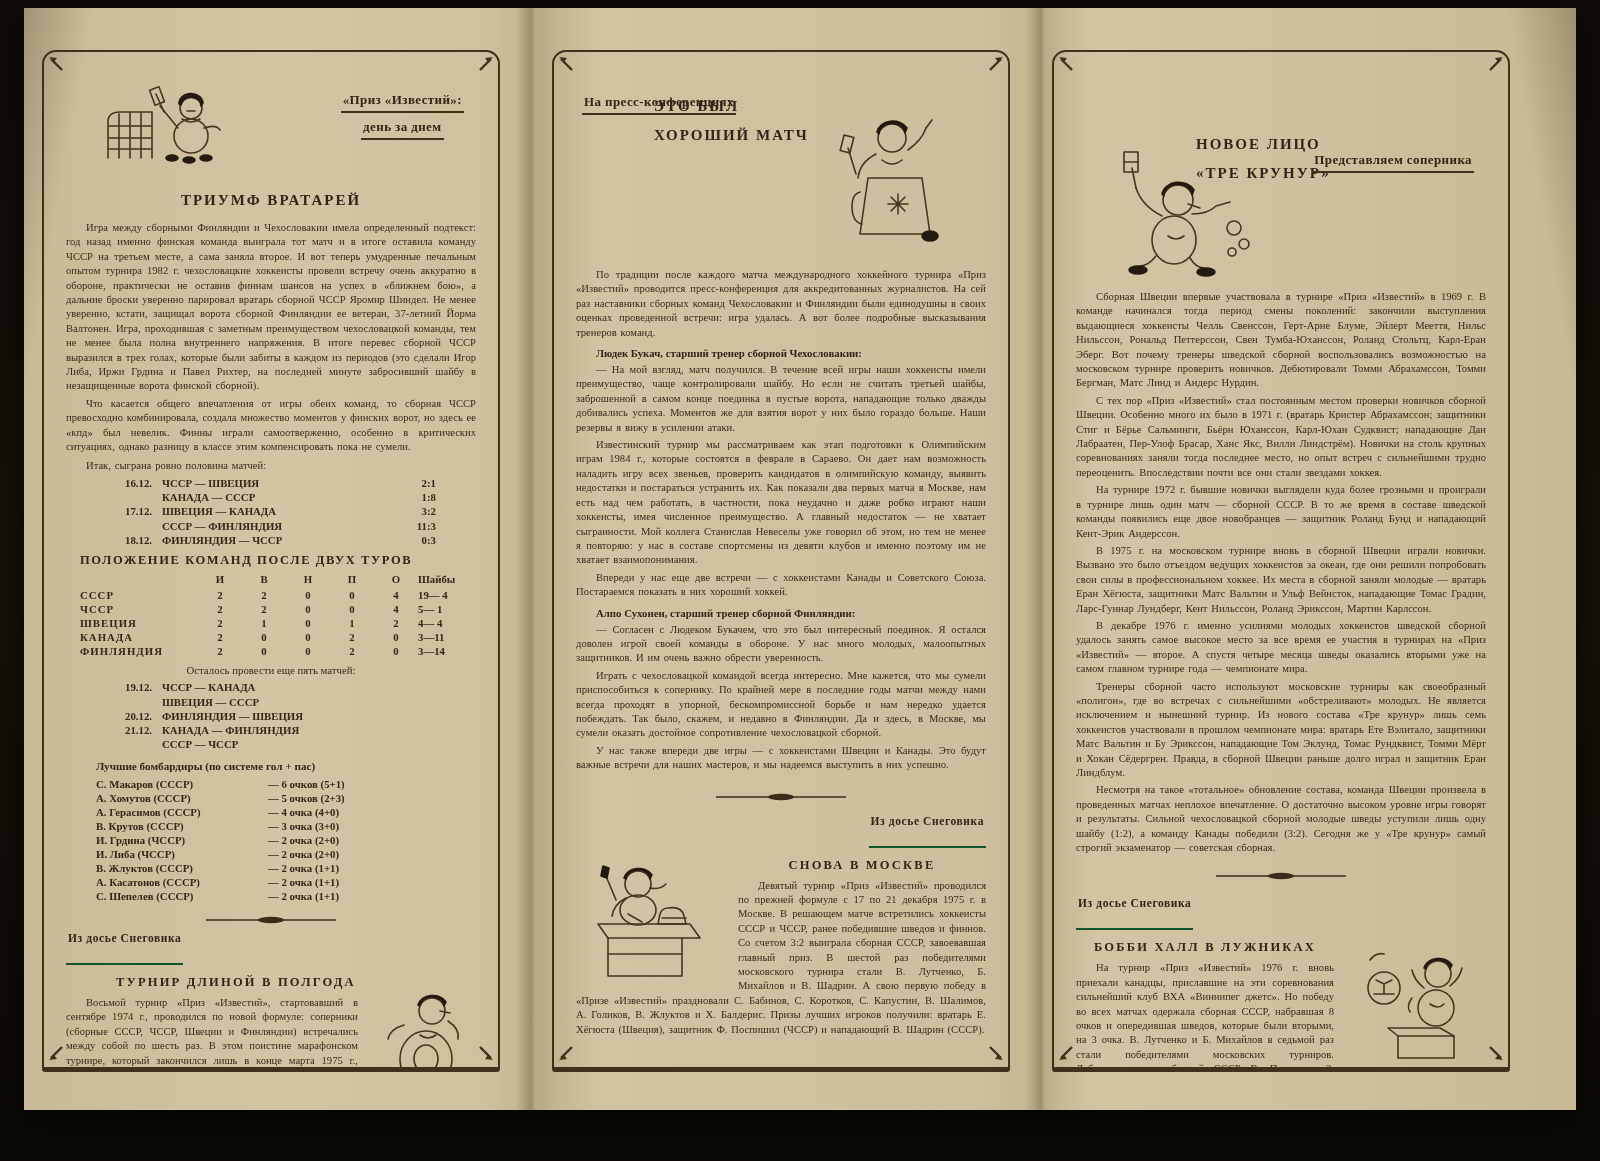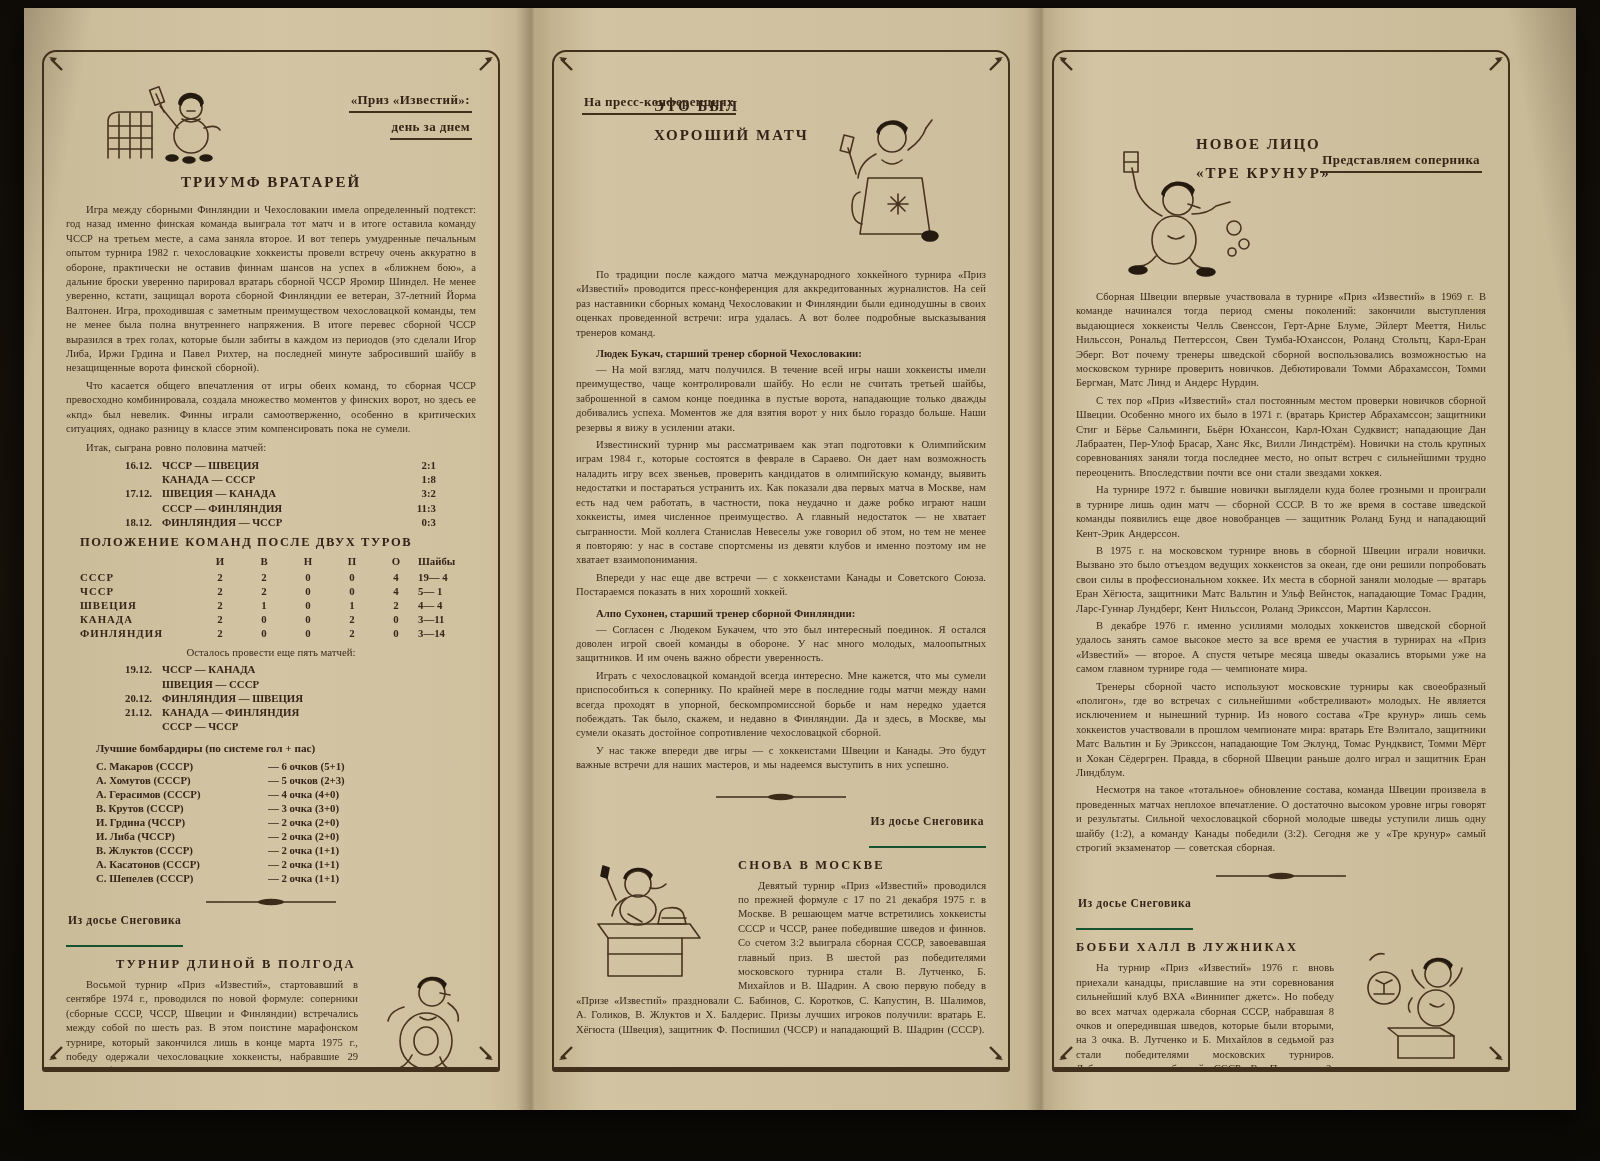--- a/index.html
+++ b/index.html
@@ -38,26 +38,26 @@
   .corner.tl{left:2px;top:2px}
   .corner.tr{right:2px;top:2px;transform:scaleX(-1)}
   .corner.bl{left:2px;bottom:4px;transform:scaleY(-1)}
   .corner.br{right:2px;bottom:4px;transform:scale(-1,-1)}
   .corner path{stroke:#41301c;stroke-width:2.4;fill:none}
   .corner .barb{fill:#41301c;stroke:none}
 
   .phead{position:relative}
   .badge{font-weight:bold;font-size:13px;letter-spacing:.4px;color:#33241656;color:#342517;}
   .badge .bline{display:inline-block;border-bottom:2px solid #41301c;padding:0 2px 3px;margin-bottom:6px;}
-  .badge-right{position:absolute;right:4px;text-align:right}
+  .badge-right{position:absolute;right:12px;text-align:center}
   .art{stroke:#46341f;fill:none}
   .art path,.art line,.art circle,.art ellipse,.art rect,.art polyline{stroke:#46341f;stroke-width:1.6;fill:none;stroke-linecap:round;stroke-linejoin:round}
   .art .fill{fill:#241a0f;stroke:#241a0f}
 
-  .ptitle{font-size:15px;font-weight:bold;letter-spacing:2px;text-align:center;margin:0 0 12px;color:#33241a}
+  .ptitle{font-size:15px;font-weight:bold;letter-spacing:2px;text-align:center;margin:18px 0 12px;color:#33241a}
   .para{font-size:10.6px;line-height:1.36;text-align:justify;text-indent:20px;margin:0 0 3px;word-spacing:1.2px;color:#3a2a1c}
   .lead-in{font-weight:bold;font-size:10.8px;margin:7px 0 4px;text-indent:20px;color:#33241a}
   .center-note{font-size:10.8px;text-align:center;margin:5px 0 4px;color:#3a2a1c}
 
   .mlist{width:330px;margin:2px auto 6px;font-weight:bold;font-size:10.8px;color:#35261a}
   .mrow{display:flex;line-height:1.32}
   .mdate{width:46px;text-align:right;padding-right:10px;flex:none}
   .mteams{flex:1}
   .mscore{width:40px;text-align:right;flex:none}
 
@@ -79,21 +79,21 @@
   .divider svg{width:130px;height:8px;vertical-align:middle}
   .divider line{stroke:#3b2b19;stroke-width:1.6}
   .divider ellipse{fill:#3b2b19}
 
   .dossier{font-weight:bold;font-size:11.5px;letter-spacing:.6px;color:#33241a}
   .dossier .dline{display:inline-block;border-bottom:2px solid #14532d;padding:0 2px 19px}
   .dossier.dright{text-align:right}
 
   .bottom-title{font-size:12.5px;font-weight:bold;letter-spacing:2.2px;margin:10px 0 6px;color:#33241a}
   .t-left{text-align:left;margin-left:50px}
-  .t-center{}
+  .t-center{text-align:center}
 
   .fl-r{float:right;margin:0 0 4px 12px}
   .fl-l{float:left;margin:0 12px 4px 0}
   .clearfix::after{content:"";display:block;clear:both}
 
   .mid-title{font-size:15px;font-weight:bold;letter-spacing:2px;line-height:1.9;margin:26px 0 14px 78px;color:#33241a}
   .right-title{font-size:15px;font-weight:bold;letter-spacing:2px;line-height:1.9;margin:4px 0 14px 120px;color:#33241a}
 </style>
 </head>
 <body>

